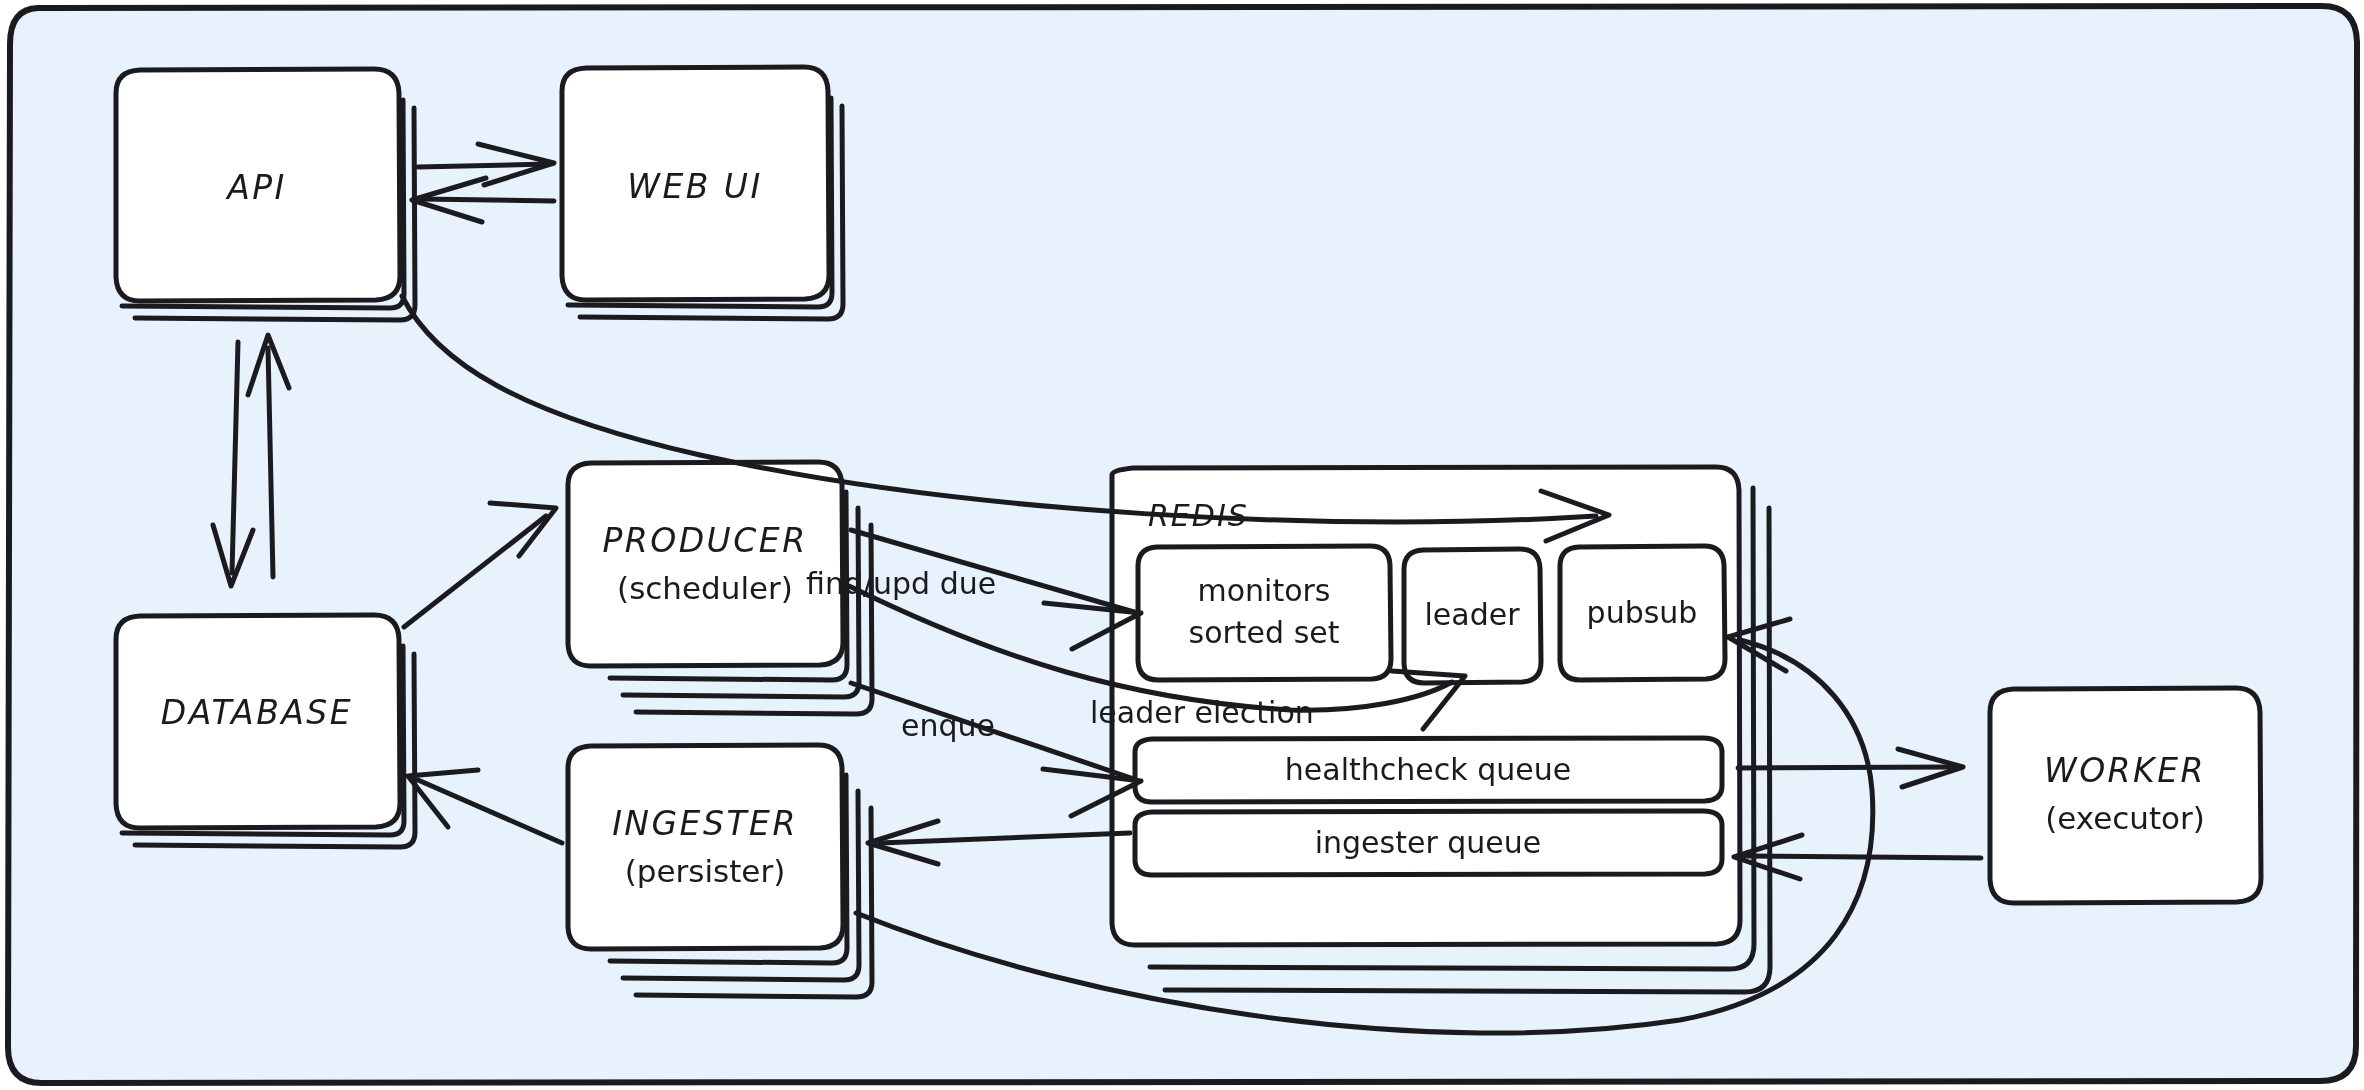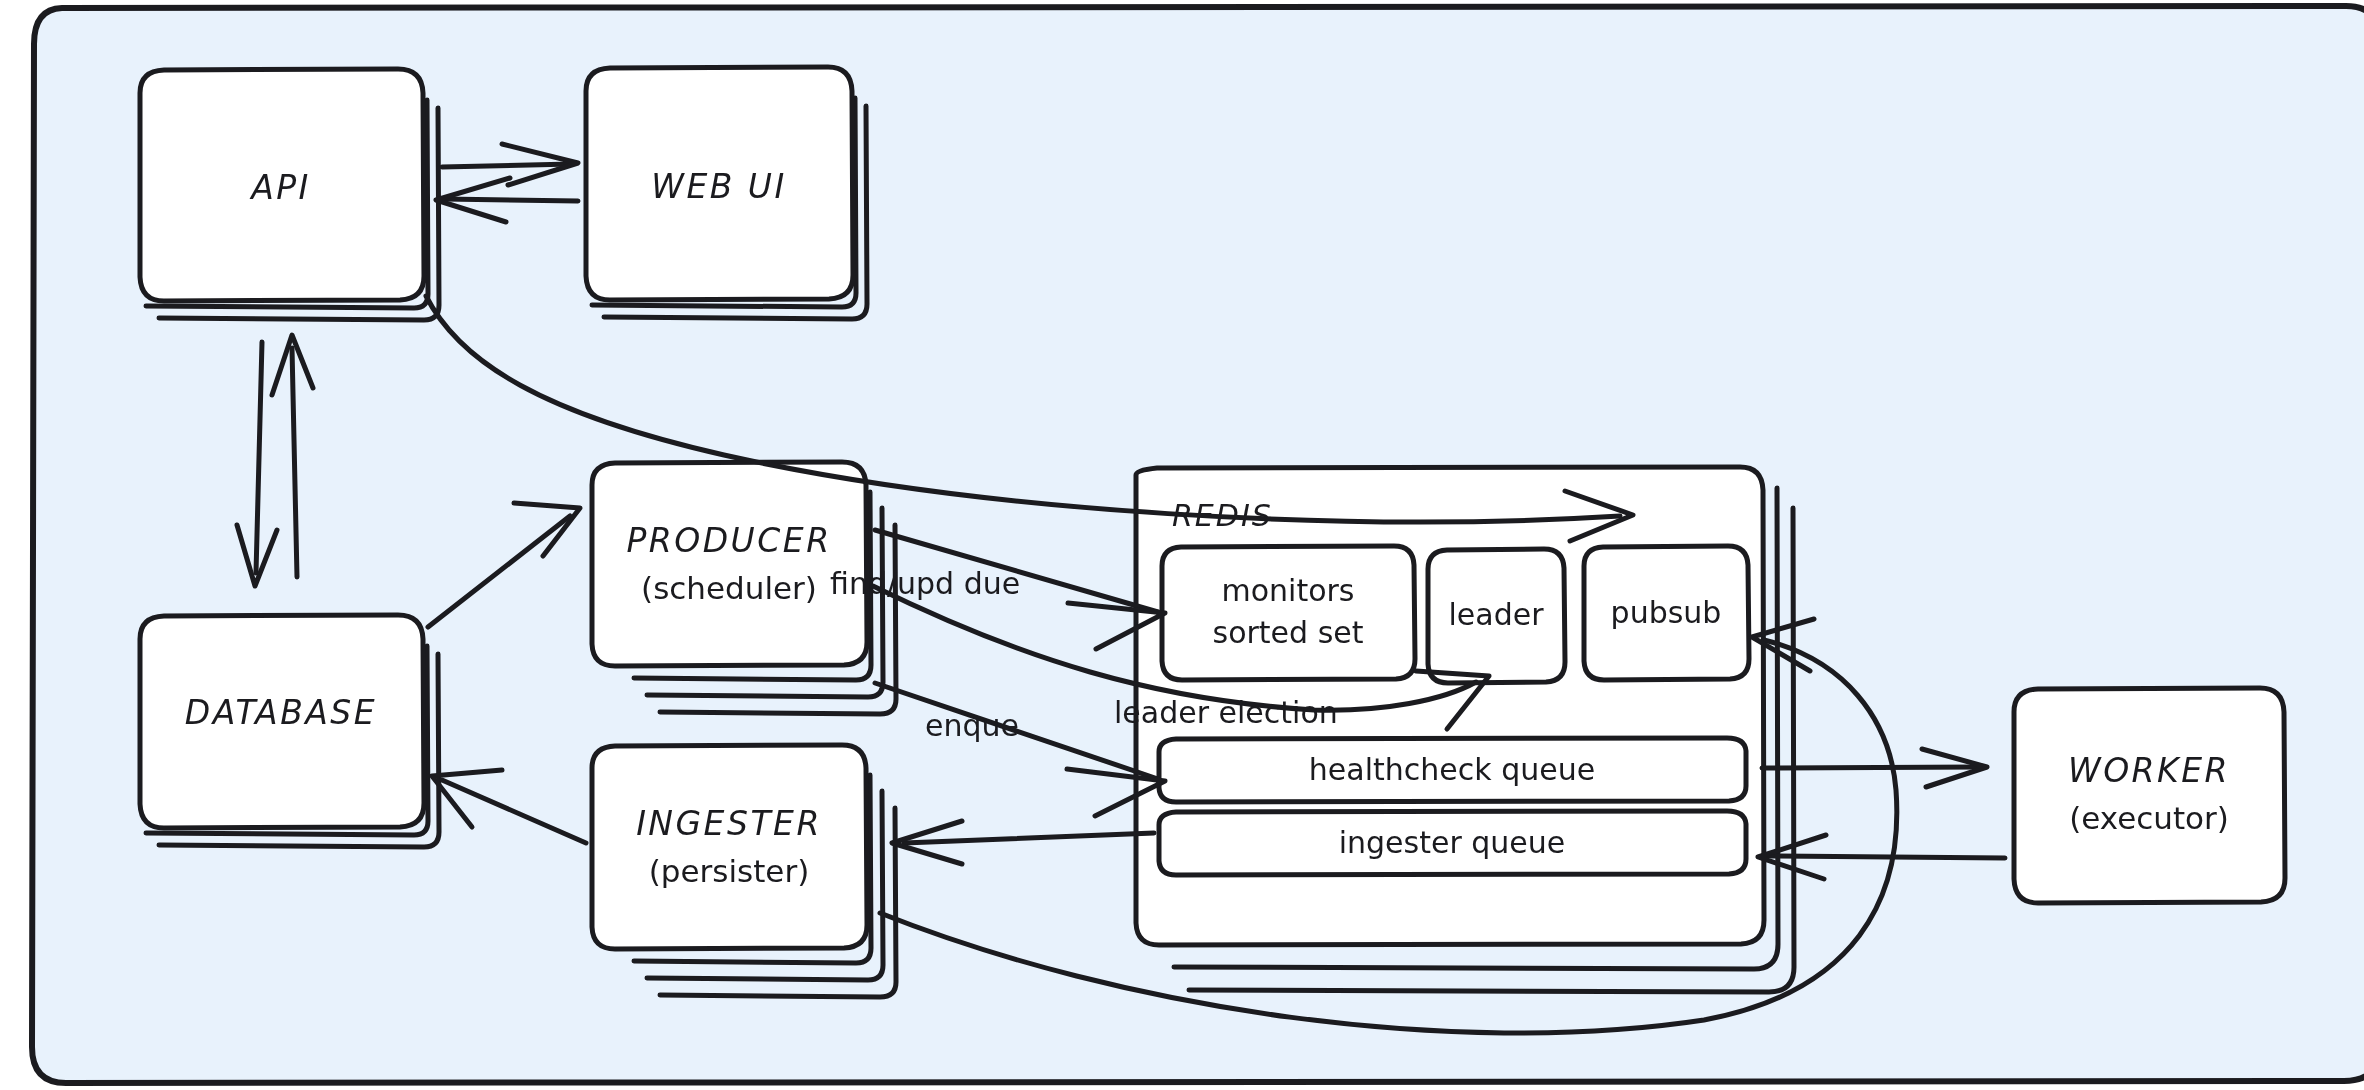--- a/index.html
+++ b/index.html
@@ -11,21 +11,20 @@
   body {
     width: 2364px;
     height: 1090px;
     font-family: "DejaVu Sans", sans-serif;
     overflow: hidden;
   }
   #diagram-root {
     position: relative;
     width: 2164px;
     height: 1090px;
-    padding-left: 24px;
   }
   svg#scene {
     display: block;
     width: 2364px;
     height: 1090px;
   }
   .node-label {
     font-family: "DejaVu Sans", sans-serif;
     fill: #1b1b1f;
     text-anchor: middle;

